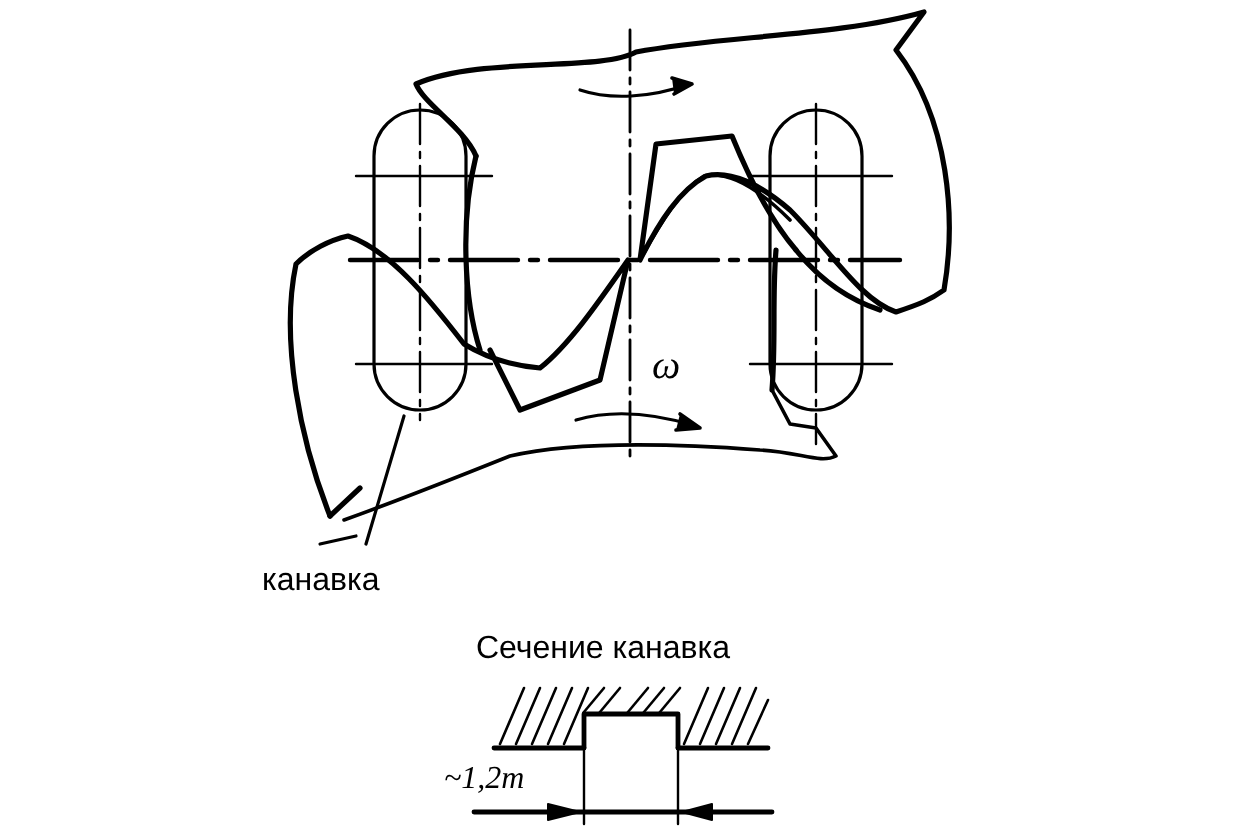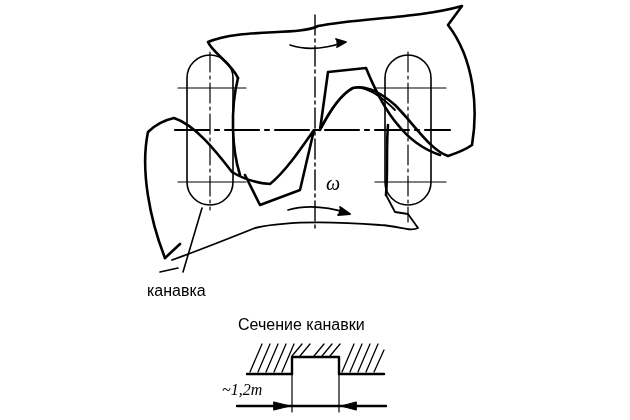--- a/index.html
+++ b/index.html
@@ -69,16 +69,16 @@
         <line x1="342" y1="372" x2="354" y2="344"></line>
         <line x1="350" y1="372" x2="362" y2="344"></line>
         <line x1="358" y1="372" x2="370" y2="344"></line>
         <line x1="366" y1="372" x2="378" y2="344"></line>
         <line x1="374" y1="372" x2="384" y2="350"></line>
       </g>
     </g>
   </g>
 </svg>
 
-<div class="lbl" style="left:131px; top:282px; font-size:16px;margin-left:16px;">канавка</div>
-<div class="lbl" style="left:238px; top:316px; font-size:16px;">Сечение канавки</div>
+<div class="lbl" style="left:131px; top:282px; font-size:16px;">канавка</div>
+<div class="lbl" style="left:238px; top:316px; font-size:16px;">Сечение канавка</div>
 <div class="lbl ital" style="left:222px; top:381px;">~1,2m</div>
 <div class="lbl ital" style="left:326px; top:172px; font-size:20px;">ω</div>
 
 </body></html>

